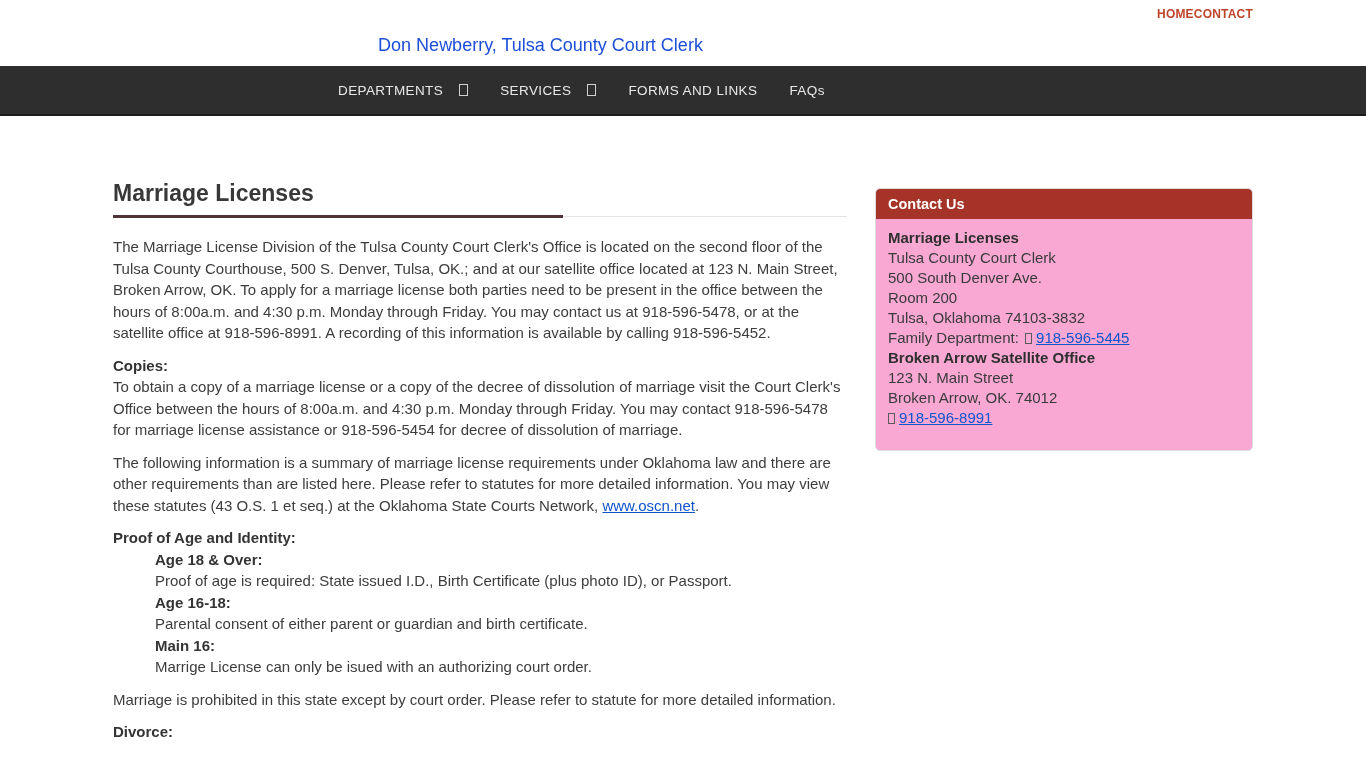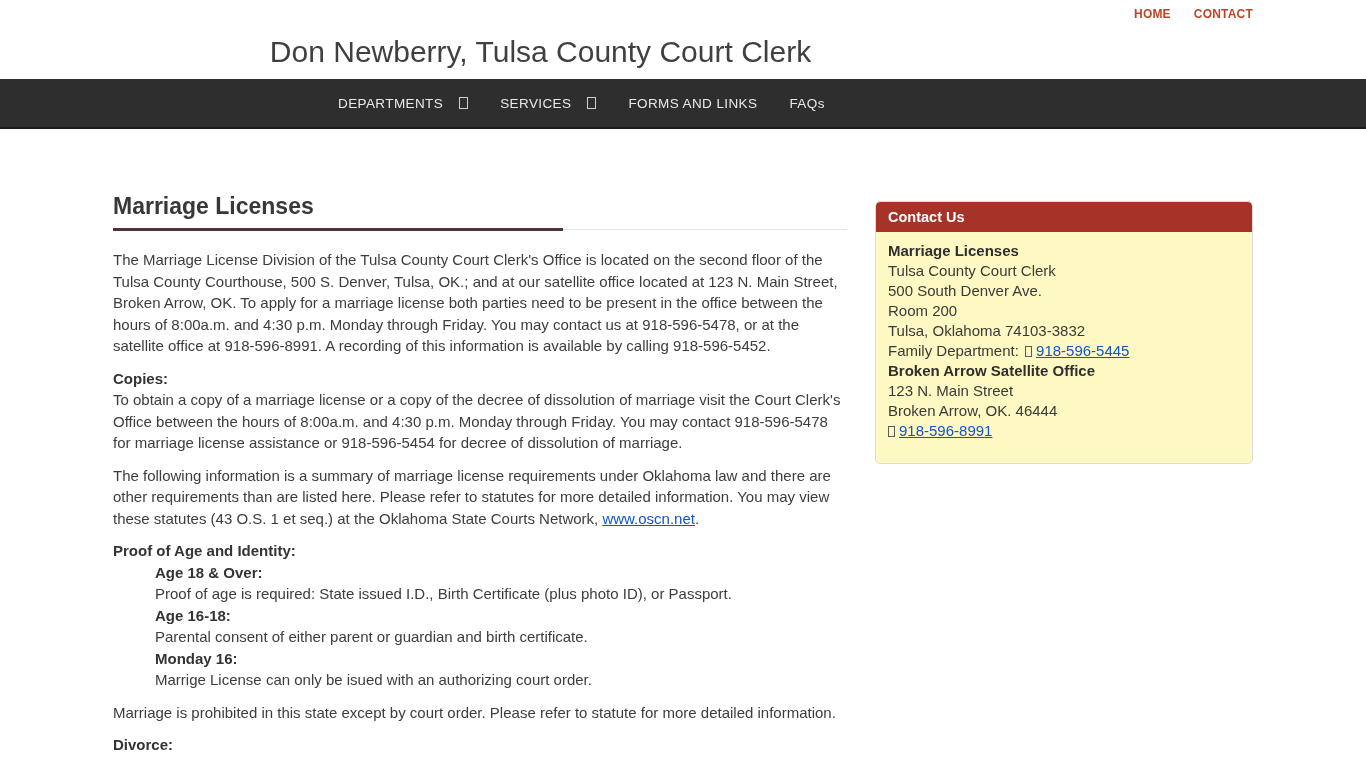--- a/index.html
+++ b/index.html
@@ -6,31 +6,31 @@
   html, body { width: 1366px; height: 768px; overflow: hidden; }
   body {
     background: #ffffff;
     font-family: "Liberation Sans", sans-serif;
     color: #3d3d3d;
   }
   .container { width: 1140px; margin: 0 auto; }
 
   
   .topbar { padding-top: 7px; }
-  .topbar-inner { display: flex; justify-content: flex-end; gap: 23px; }
+  .topbar-inner { display: flex; justify-content: flex-end; gap: 0; }
   .top-link {
     color: #bf4328; font-size: 12px; font-weight: bold;
     text-decoration: none; letter-spacing: 0.2px;
   }
 
   
   .site-header { padding: 14px 0 10px 0; }
   .site-title-wrap { width: 855px; text-align: center; }
   .site-title {
-    color: #404040; font-size: 30px; font-weight: 400;
+    color: #1d4ed8; font-size: 18px; font-weight: 400;
   }
 
   
   .navbar { background: #2e2e2e; height: 50px; border-bottom: 2px solid #1c1c1c; }
   .nav-inner { display: flex; align-items: center; height: 100%; padding-left: 225px; gap: 32px; }
   .nav-item {
     color: #e8e8e8; font-size: 13.5px; text-decoration: none;
     letter-spacing: 0.4px; display: inline-flex; align-items: center; gap: 16px;
     cursor: pointer;
   }
@@ -59,21 +59,21 @@
   .body-text p.first { margin-top: 19px; }
   .para-head { display: block; font-weight: bold; color: #343434; }
   .sub-block { margin-left: 42px; }
   .sub-label { font-weight: bold; color: #343434; }
   a.text-link { color: #1155cc; text-decoration: underline; }
 
   
   .contact-box {
     margin-top: 8px;
     border: 1px solid #dcdcdc; border-radius: 5px;
-    background: #fef9c3; overflow: hidden;
+    background: #f9a8d4; overflow: hidden;
   }
   .contact-head {
     background: #a53327; color: #ffffff;
     font-size: 14.5px; font-weight: bold;
     padding: 7px 12px; border-radius: 4px 4px 0 0;
   }
   .contact-body { padding: 9px 12px 22px 12px; font-size: 15px; line-height: 20px; color: #3a3a3a; }
   .contact-body .bold-line { font-weight: bold; color: #2f2f2f; }
   .phone-tofu {
     display: inline-block; width: 7px; height: 11px;
@@ -136,21 +136,21 @@
         <span>The following information is a summary of marriage license requirements under Oklahoma law and there are other requirements than are listed here. Please refer to statutes for more detailed information. You may view these statutes (43 O.S. 1 et seq.) at the Oklahoma State Courts Network, </span><a class="text-link" href="#">www.oscn.net</a><span>.</span>
       </p>
 
       <p>
         <strong class="para-head">Proof of Age and Identity:</strong>
         <span class="sub-block" style="display:block;">
           <span class="sub-label" style="display:block;">Age 18 &amp; Over:</span>
           <span style="display:block;">Proof of age is required: State issued I.D., Birth Certificate (plus photo ID), or Passport.</span>
           <span class="sub-label" style="display:block;">Age 16-18:</span>
           <span style="display:block;">Parental consent of either parent or guardian and birth certificate.</span>
-          <span class="sub-label" style="display:block;">Monday 16:</span>
+          <span class="sub-label" style="display:block;">Main 16:</span>
           <span style="display:block;">Marrige License can only be isued with an authorizing court order.</span>
         </span>
       </p>
 
       <p>Marriage is prohibited in this state except by court order. Please refer to statute for more detailed information.</p>
 
       <p>
         <strong class="para-head">Divorce:</strong>
       </p>
     </div>
@@ -163,21 +163,21 @@
         <div class="bold-line">Marriage Licenses</div>
         <div>Tulsa County Court Clerk</div>
         <div>500 South Denver Ave.</div>
         <div>Room 200</div>
         <div>Tulsa, Oklahoma 74103-3832</div>
         <div>
           <span>Family Department: </span><span class="phone-tofu"></span><a class="text-link" href="#">918-596-5445</a>
         </div>
         <div class="bold-line">Broken Arrow Satellite Office</div>
         <div>123 N. Main Street</div>
-        <div>Broken Arrow, OK. 46444</div>
+        <div>Broken Arrow, OK. 74012</div>
         <div>
           <span class="phone-tofu" style="margin-left:0;"></span><a class="text-link" href="#">918-596-8991</a>
         </div>
       </div>
     </div>
   </div>
 
 </div>
 
 </body></html>

